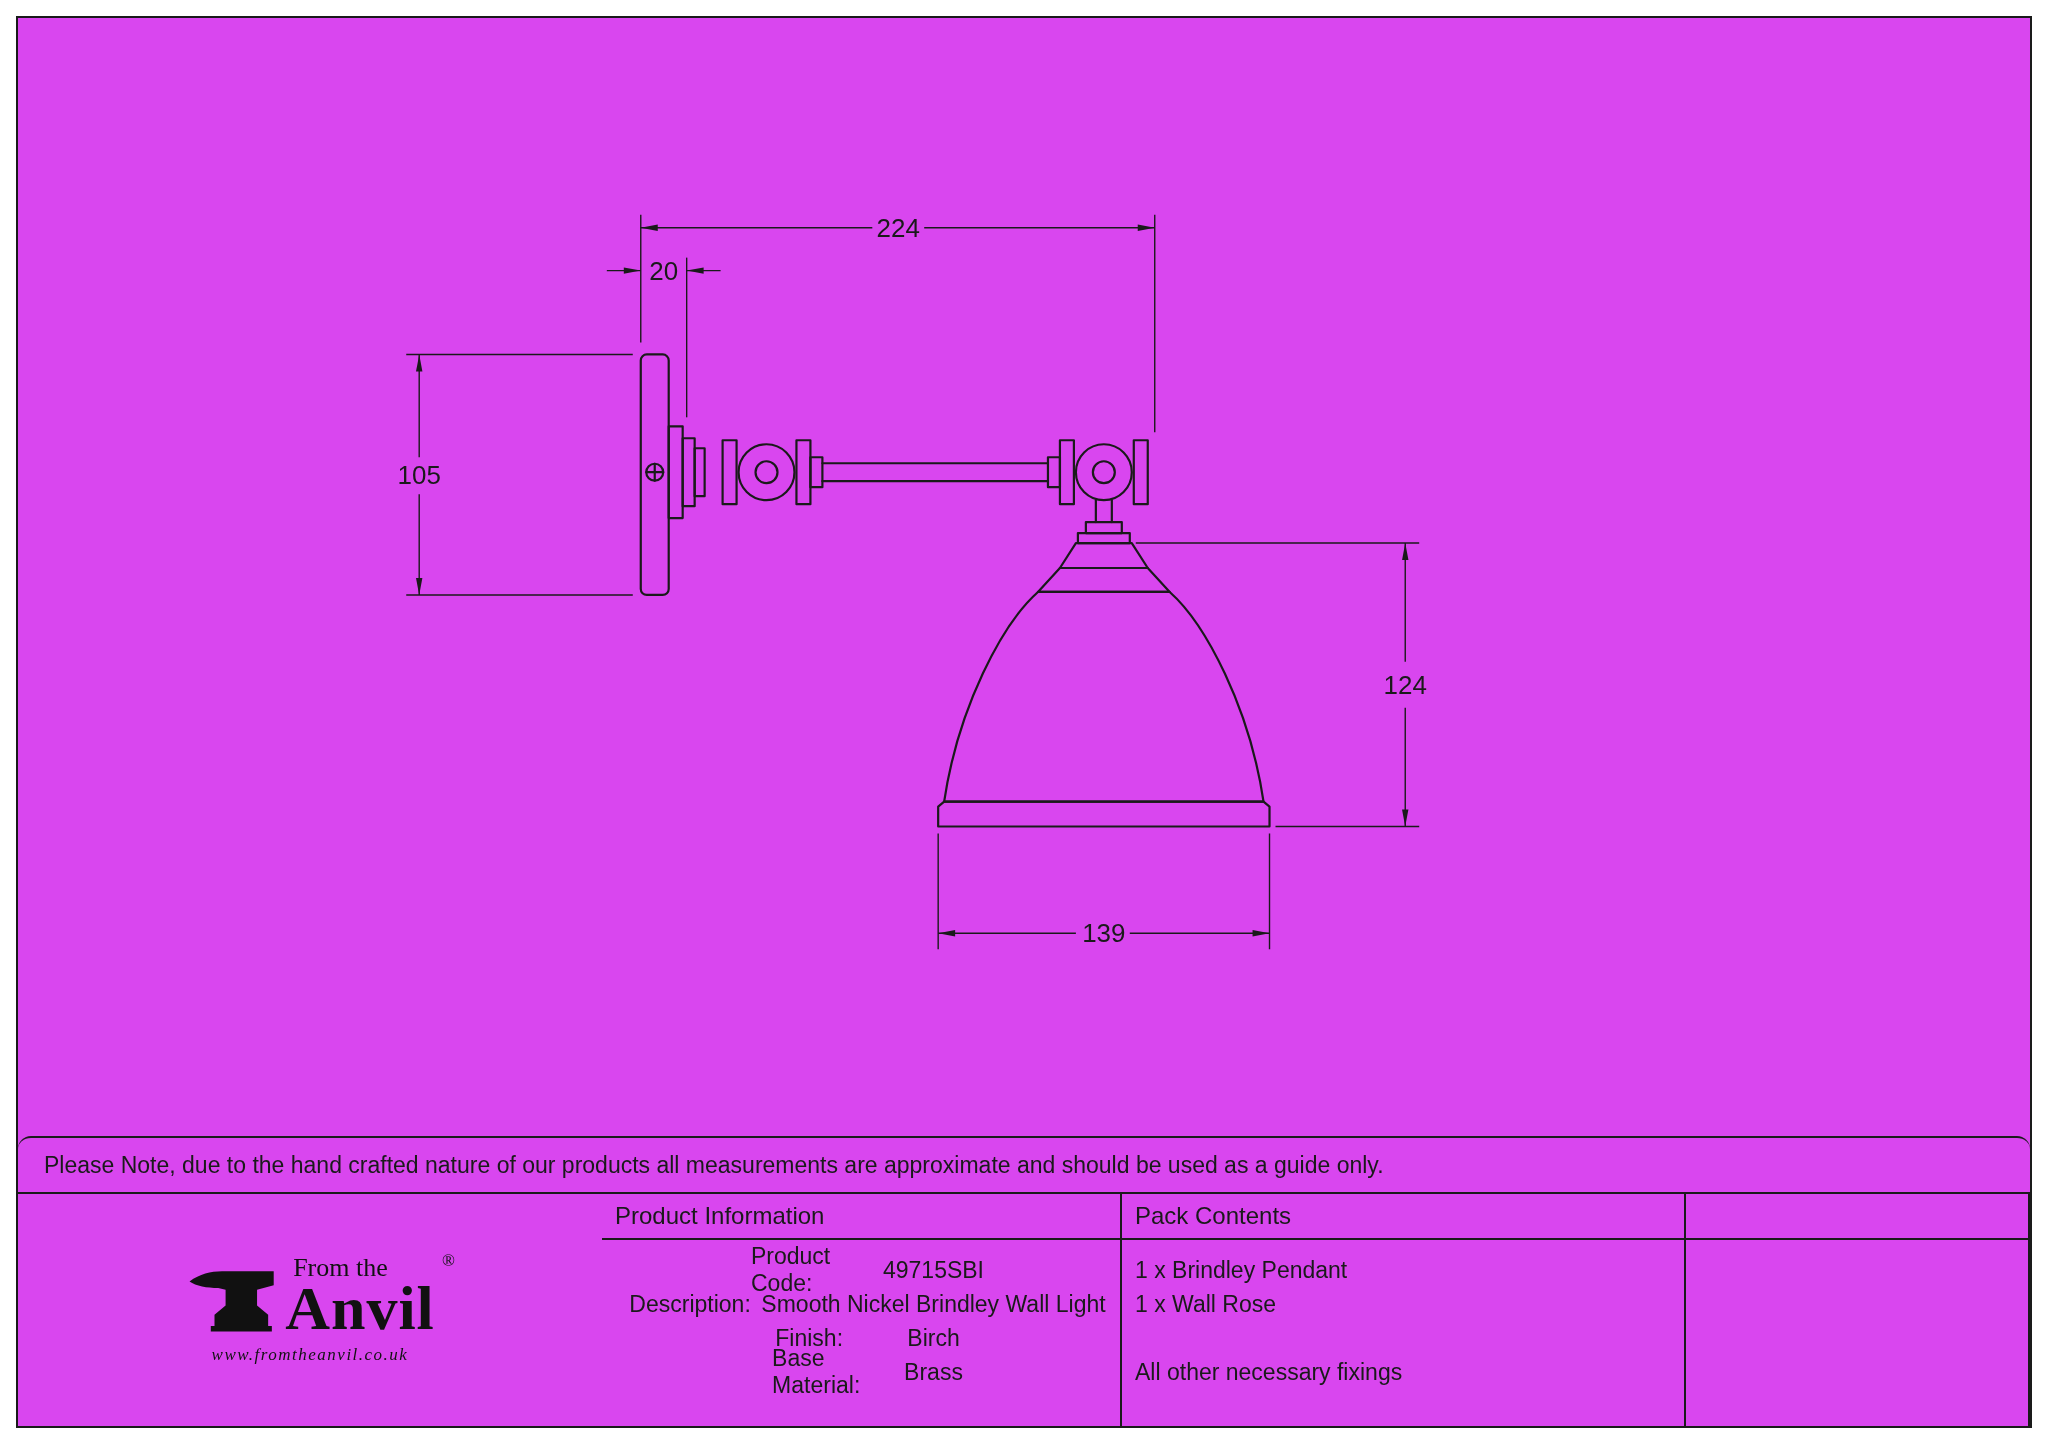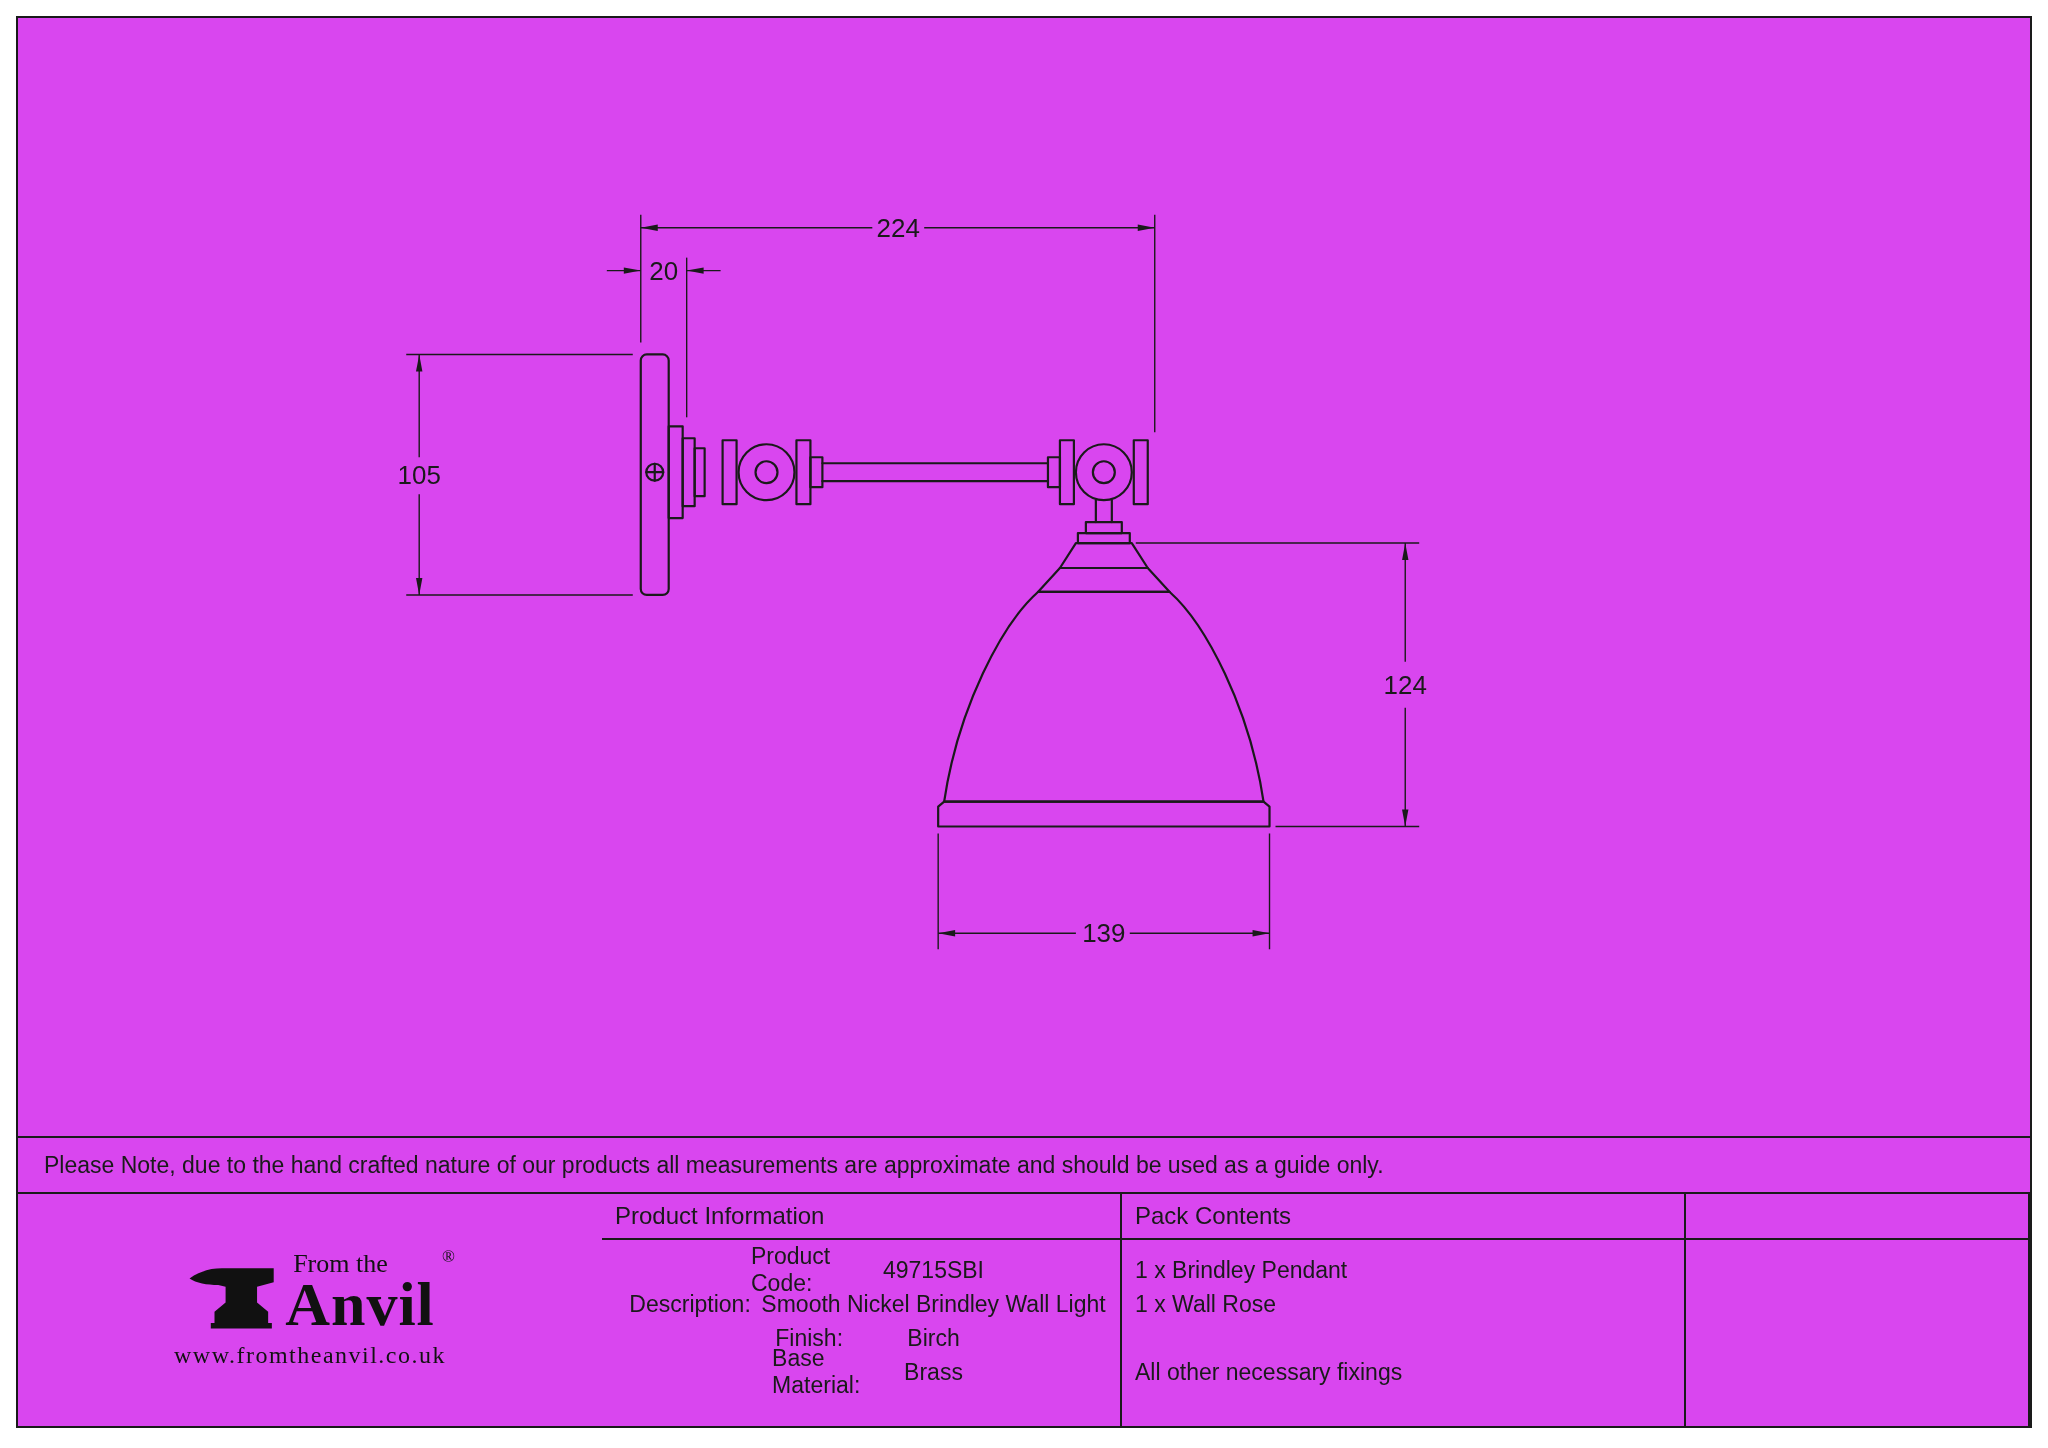--- a/index.html
+++ b/index.html
@@ -13,21 +13,21 @@
     display:flex; flex-direction:column;
     background:#d946ef;
   }
 
   .drawing { height:1118px; }
   .drawing svg { display:block; width:100%; height:100%; }
 
   .note-row {
     height:56px; border-top:2px solid #1a1a1a;
     display:flex; align-items:center;
-    padding-left:26px; font-size:23px;
+    padding-left:26px; font-size:23px;border-radius:13px;
   }
 
   .grid {
     flex:1; display:grid;
     grid-template-columns:584px 520px 564px 1fr;
     grid-template-rows:46px 1fr;
     border-top:2px solid #1a1a1a;
   }
   .cell { border-right:2px solid #1a1a1a; }
   .head { border-bottom:2px solid #1a1a1a; display:flex; align-items:center; padding-left:13px; font-size:24px; }
@@ -40,21 +40,21 @@
     grid-row:1 / span 2; border-right:none;
     display:flex; align-items:center; justify-content:center;
   }
   .logo { font-family:"Liberation Serif", serif; text-align:center; color:#111; }
   .logo-top { display:flex; align-items:flex-end; justify-content:center; gap:4px; }
   .anvil-svg { width:96px; height:74px; }
   .logo-words { position:relative; text-align:left; padding-bottom:2px; }
   .tagline { font-size:26px; padding-left:8px; line-height:1; }
   .brand { font-size:62px; font-weight:bold; line-height:0.88; letter-spacing:1px; }
   .reg { position:absolute; top:-4px; right:-20px; font-size:17px; }
-  .url { font-size:24px; letter-spacing:1.5px; margin-top:8px; }
+  .url { font-size:17px; font-style:italic; letter-spacing:1.5px; margin-top:8px; }
 </style>
 </head>
 <body>
 
 <div class="sheet">
 
   <div class="drawing">
     <svg viewBox="16 16 2016 1118">
       <defs>
         <marker id="arr" viewBox="0 0 18 8" refX="17.5" refY="4" markerWidth="18" markerHeight="8" orient="auto" markerUnits="userSpaceOnUse">

